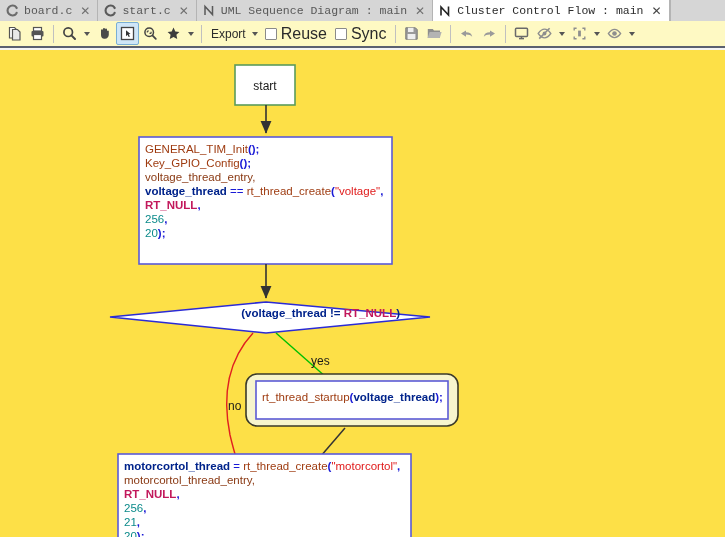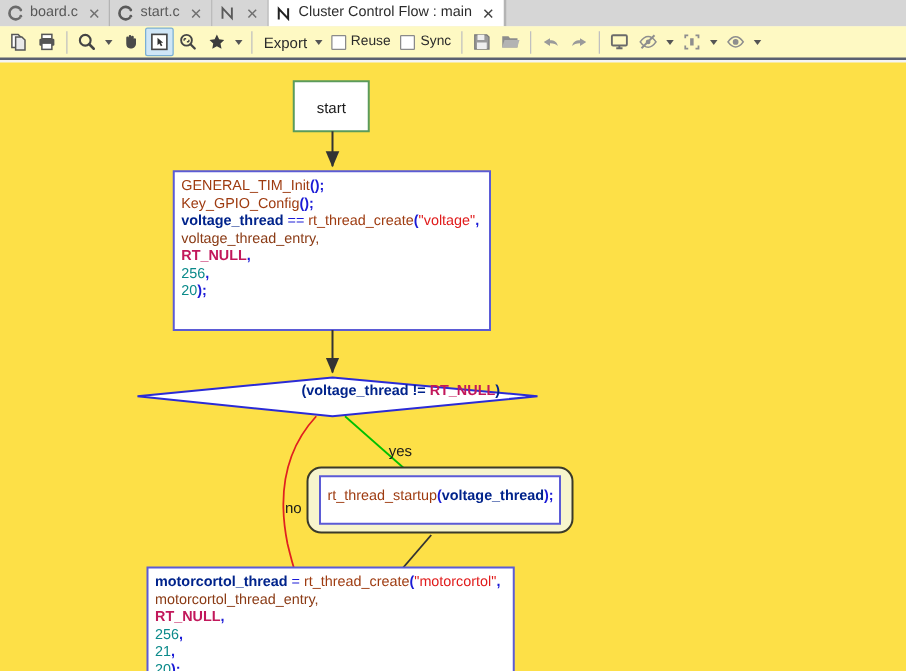--- a/index.html
+++ b/index.html
@@ -29,21 +29,21 @@
     background: #d6d6d6;
     white-space: nowrap;
     cursor: default;
   }
   .tab.active {
     background: #ffffff;
     color: #2b2b2b;
     text-align: right;
   }
   .tab-icon { display: inline-flex; width: 13px; height: 13px; align-items: center; justify-content: center; flex: none;}
-  .tab-label { line-height: 1; }
+  .tab-label { line-height: 1; font-family: Liberation Mono, monospace; }
   .tab-close {
     font-size: 12px; color: #707070; margin-left: 3px; line-height: 1;
     font-family: "DejaVu Sans", sans-serif;
   }
   .tab.active .tab-close { color: #444; }
   .tabbar-filler { flex: 1; background: #d6d6d6; border-left: 1px solid #b4b4b4;}
 
   
   .toolbar {
     position: absolute; top: 21px; left: 0; width: 725px; height: 27px;
@@ -72,21 +72,21 @@
   .tb-text {
     font-size: 12px; color: #2b2b2b; padding: 0 3px 0 5px; cursor: default;
     line-height: 1;
   }
   .tb-check {
     display: flex; align-items: center; gap: 4px; padding: 0 4px; cursor: default;
   }
   .tb-check .box {
     width: 12px; height: 12px; border: 1px solid #8a8a8a; background: #fff; border-radius: 1px;
   }
-  .tb-check .lbl { font-size: 11px; color: #2b2b2b; line-height: 1; }
+  .tb-check .lbl { font-size: 16px; color: #2b2b2b; line-height: 1; }
 
   
   .canvas {
     position: absolute; top: 50px; left: 0; width: 725px; height: 487px;
     background: #fde047;
     overflow: hidden;
   }
   .canvas svg { position: absolute; top: 0; left: 0; }
 
   
@@ -137,20 +137,21 @@
       <span class="tab-label">start.c</span>
       <span class="tab-close">✕</span>
     </div>
 
     <div class="tab">
       <span class="tab-icon">
         <svg width="13" height="13" viewBox="0 0 13 13">
           <path d="M2 11 L2 2.5 L9.5 10.5 L9.5 2" fill="none" stroke="#5a5a5a" stroke-width="1.5" stroke-linejoin="miter"></path>
         </svg>
       </span>
+      <span class="tab-label">UML Sequence Diagram : main</span>
       <span class="tab-close">✕</span>
     </div>
 
     <div class="tab active">
       <span class="tab-icon">
         <svg width="14" height="14" viewBox="0 0 13 13">
           <path d="M2 11 L2 2.5 L9.5 10.5 L9.5 2" fill="none" stroke="#222" stroke-width="1.6" stroke-linejoin="miter"></path>
         </svg>
       </span>
       <span class="tab-label">Cluster Control Flow : main</span>
@@ -329,22 +330,22 @@
       </g>
 
       <line x1="266" y1="55" x2="266" y2="83" stroke="#333333" stroke-width="1.6" marker-end="url(#arrowBlack)"></line>
 
       <g>
         <rect x="139" y="87" width="253" height="127" fill="#ffffff" stroke="#5b5bd6" stroke-width="1.6"></rect>
         <foreignObject x="145" y="92" width="246" height="120">
           <div xmlns="http://www.w3.org/1999/xhtml" class="codeblk">
               <div><span class="t-fn">GENERAL_TIM_Init</span><span class="t-punct">();</span></div>
               <div><span class="t-fn">Key_GPIO_Config</span><span class="t-punct">();</span></div>
+              <div><span class="t-plain">voltage_thread_entry,</span></div>
               <div><span class="t-var">voltage_thread</span><span class="t-op"> == </span><span class="t-fn">rt_thread_create</span><span class="t-punct">(</span><span class="t-str">"voltage"</span><span class="t-punct">,</span></div>
-              <div><span class="t-plain">voltage_thread_entry,</span></div>
               <div><span class="t-const">RT_NULL</span><span class="t-punct">,</span></div>
               <div><span class="t-num">256</span><span class="t-punct">,</span></div>
               <div><span class="t-num">20</span><span class="t-punct">);</span></div>
             </div>
         </foreignObject>
       </g>
 
       <line x1="266" y1="214" x2="266" y2="248" stroke="#333333" stroke-width="1.6" marker-end="url(#arrowBlack)"></line>
 
       <g>

